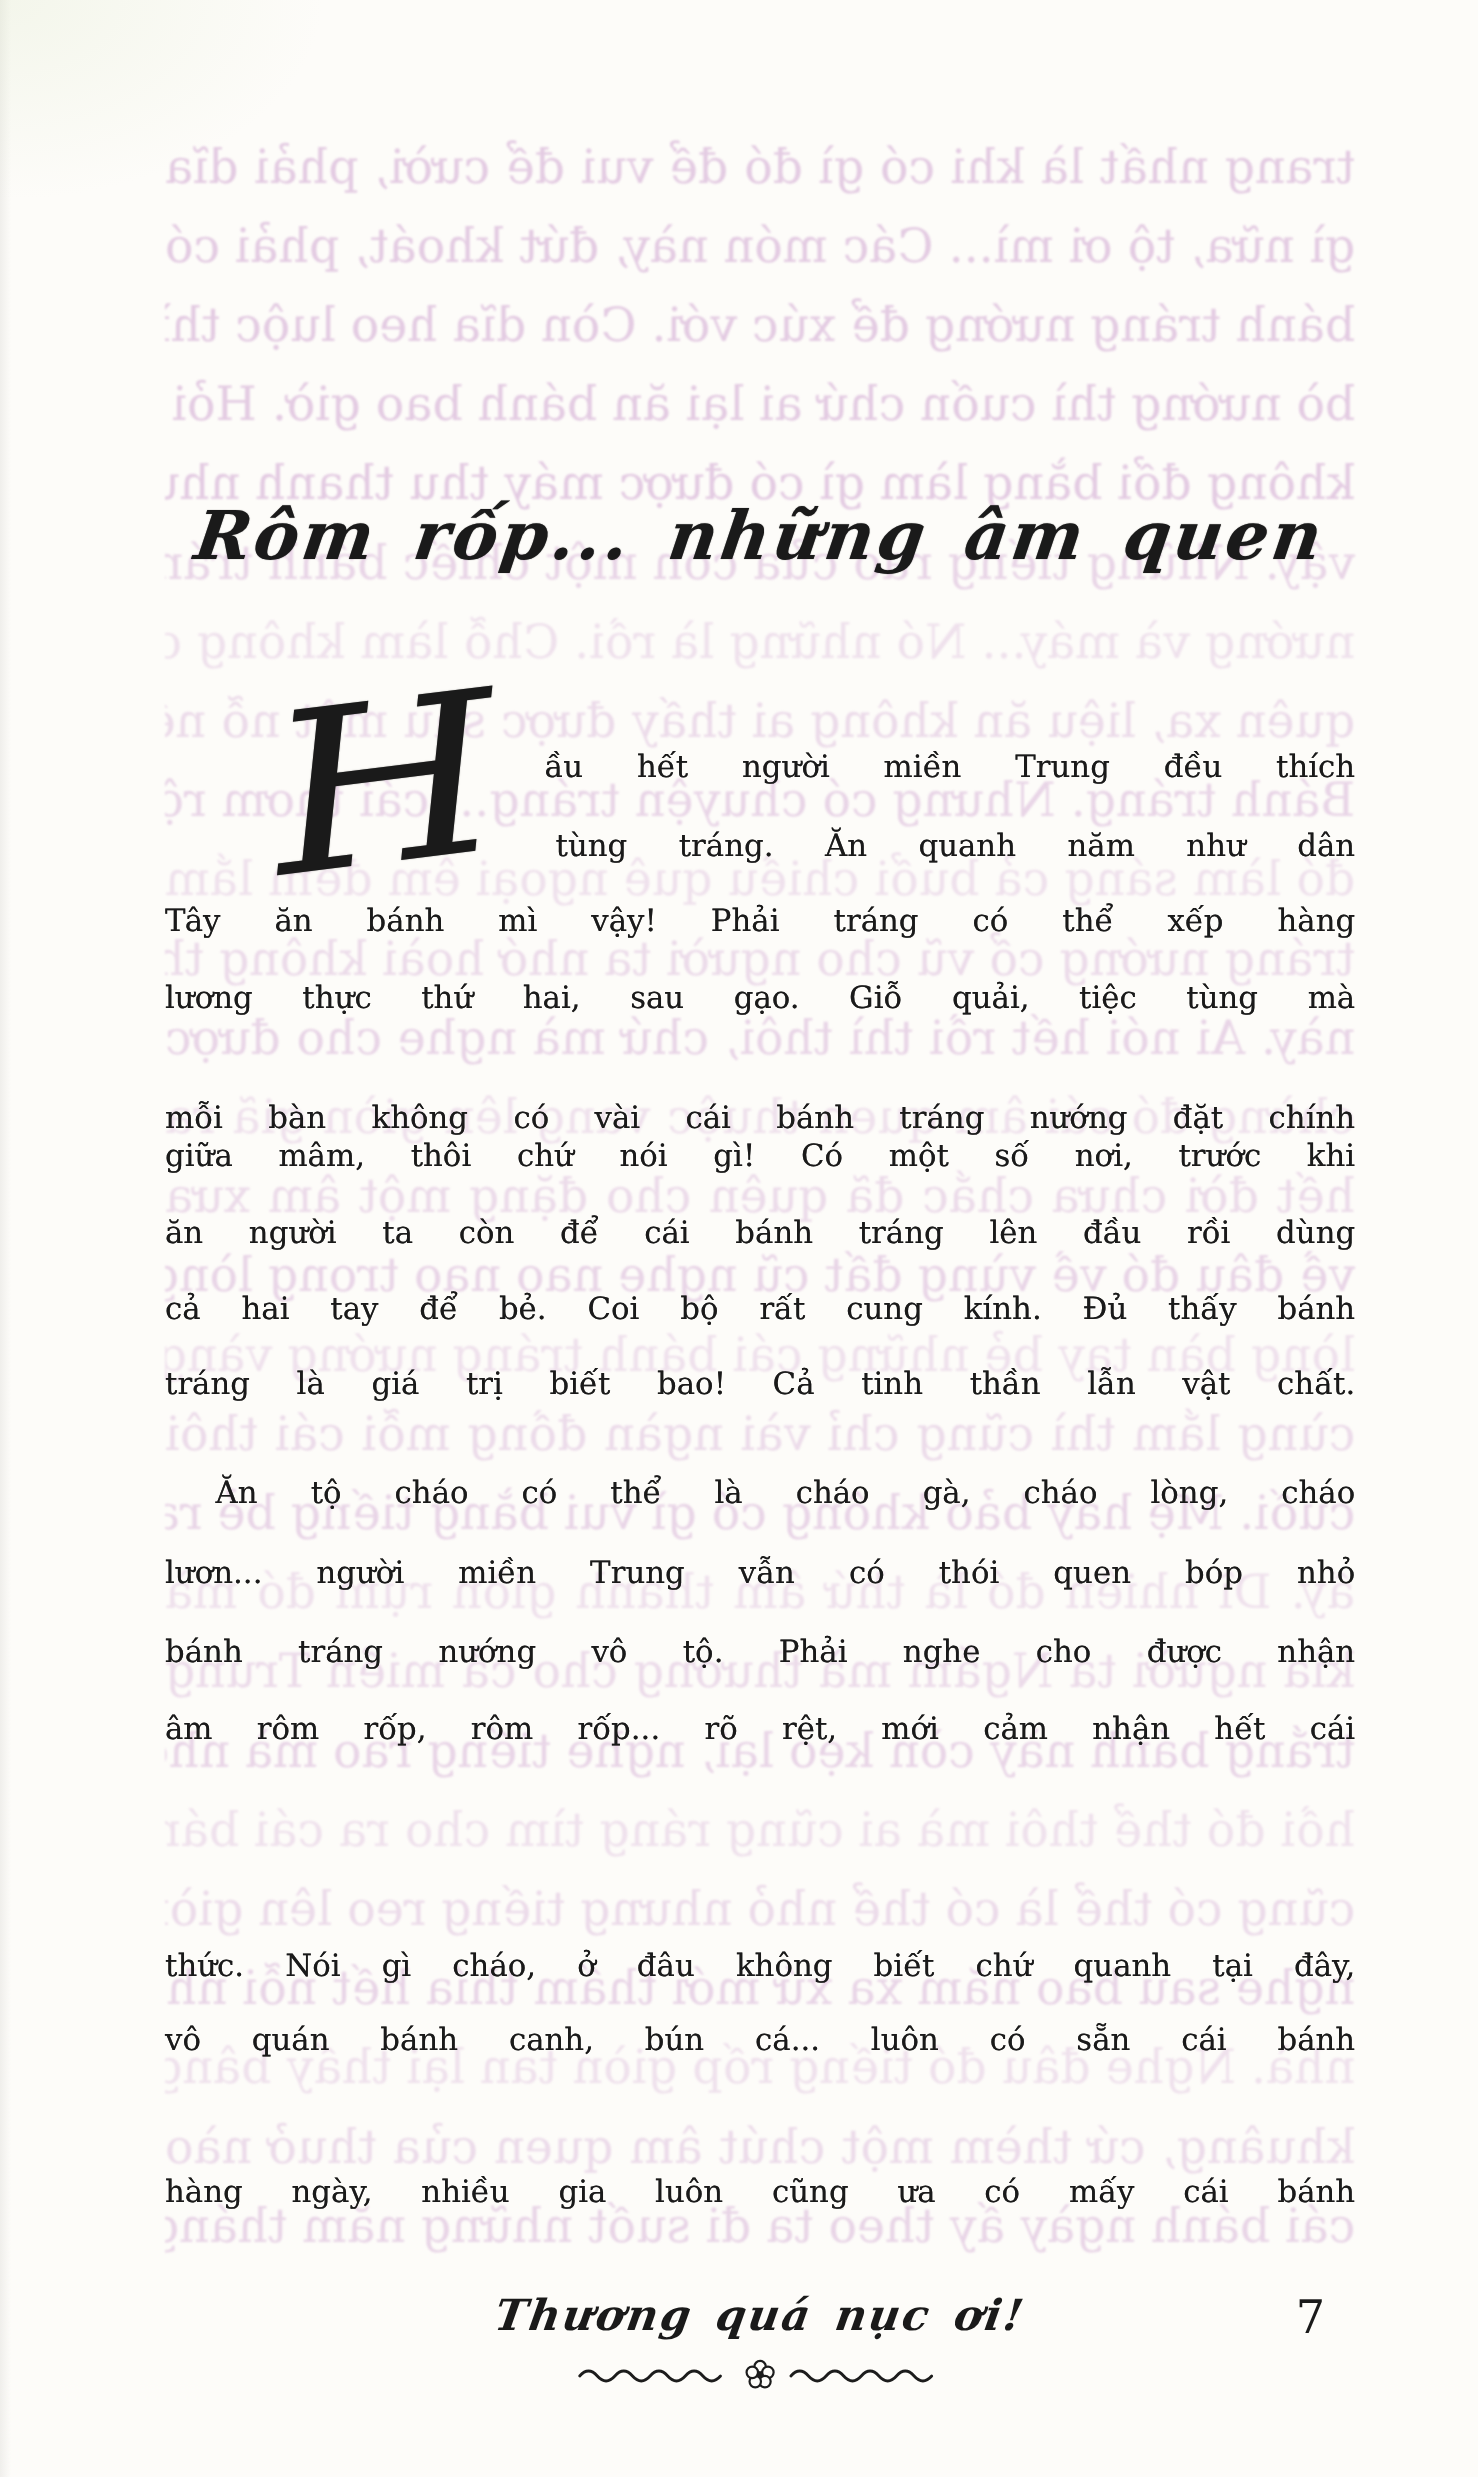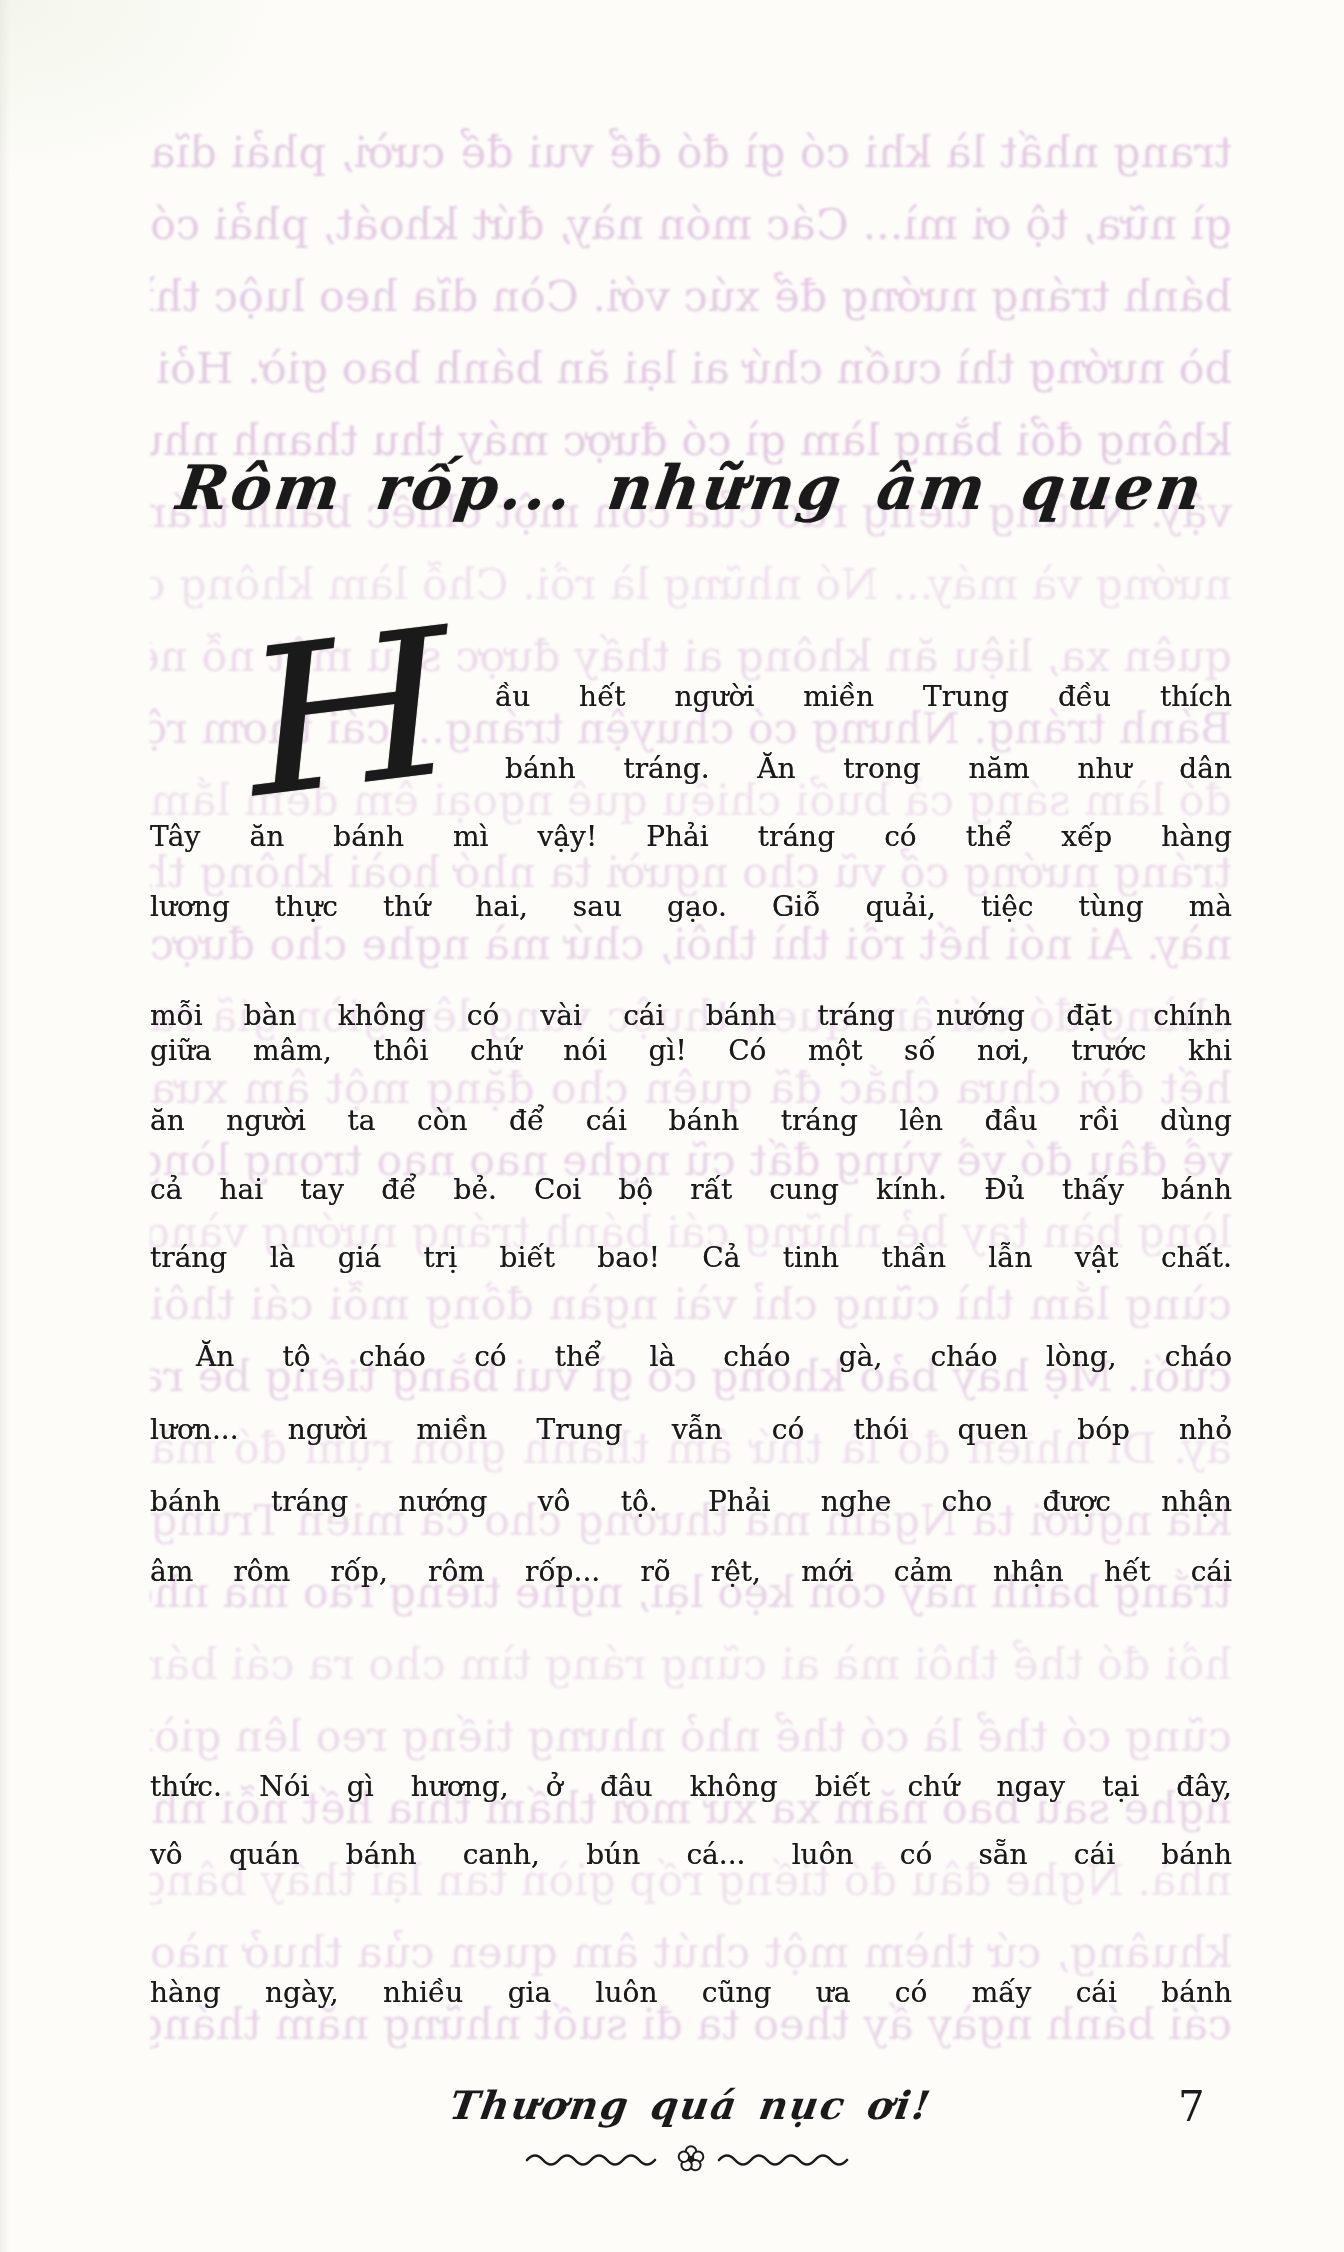--- a/index.html
+++ b/index.html
@@ -123,34 +123,34 @@
       <div class="bleed-line" style="top: 1991px; opacity: 0.44;">cái bánh ngày ấy theo ta đi suốt những năm tháng</div>
     </div>
 
   <div class="front">
 
     <div class="chapter-title">Rôm rốp... những âm quen</div>
 
     <span class="drop-cap">H</span>
 
     <div class="tline" style="left:495px;width:737px;top:664px">ầu hết người miền Trung đều thích</div>
-    <div class="tline" style="left:505px;width:727px;top:736px">bánh tráng. Ăn trong năm như dân</div>
+    <div class="tline" style="left:505px;width:727px;top:736px">tùng tráng. Ăn quanh năm như dân</div>
     <div class="tline w-full" style="top:804px">Tây ăn bánh mì vậy! Phải tráng có thể xếp hàng</div>
     <div class="tline w-full" style="top:874px">lương thực thứ hai, sau gạo. Giỗ quải, tiệc tùng mà</div>
     <div class="tline w-full" style="top:983px">mỗi bàn không có vài cái bánh tráng nướng đặt chính</div>
     <div class="tline w-full" style="top:1018px">giữa mâm, thôi chứ nói gì! Có một số nơi, trước khi</div>
     <div class="tline w-full" style="top:1088px">ăn người ta còn để cái bánh tráng lên đầu rồi dùng</div>
     <div class="tline w-full" style="top:1157px">cả hai tay để bẻ. Coi bộ rất cung kính. Đủ thấy bánh</div>
     <div class="tline w-full" style="top:1225px">tráng là giá trị biết bao! Cả tinh thần lẫn vật chất.</div>
 
     <div class="tline" style="left:196px;width:1036px;top:1324px">Ăn tộ cháo có thể là cháo gà, cháo lòng, cháo</div>
     <div class="tline w-full" style="top:1397px">lươn... người miền Trung vẫn có thói quen bóp nhỏ</div>
     <div class="tline w-full" style="top:1469px">bánh tráng nướng vô tộ. Phải nghe cho được nhận</div>
     <div class="tline w-full" style="top:1539px">âm rôm rốp, rôm rốp... rõ rệt, mới cảm nhận hết cái</div>
-    <div class="tline w-full" style="top:1754px">thức. Nói gì hương, ở đâu không biết chứ ngay tại đây,</div>
+    <div class="tline w-full" style="top:1754px">thức. Nói gì cháo, ở đâu không biết chứ quanh tại đây,</div>
     <div class="tline w-full" style="top:1822px">vô quán bánh canh, bún cá... luôn có sẵn cái bánh</div>
     <div class="tline w-full" style="top:1960px">hàng ngày, nhiều gia luôn cũng ưa có mấy cái bánh</div>
 
     <div class="footer-title">Thương quá nục ơi!</div>
 
     <svg class="footer-ornament" viewBox="0 0 340 36" xmlns="http://www.w3.org/2000/svg">
       <path d="M6,20 q8,-9 16,0 t16,0 t16,0 t16,0 t16,0 t16,0 t16,0 t16,0" fill="none" stroke="#1c1c1c" stroke-width="2.6" stroke-linecap="round"></path>
       <path d="M198,20 q8,-9 16,0 t16,0 t16,0 t16,0 t16,0 t16,0 t16,0 t16,0" fill="none" stroke="#1c1c1c" stroke-width="2.6" stroke-linecap="round"></path>
       <g transform="translate(170,19)">
         <circle cx="0" cy="-7.5" r="5.2" fill="#fdfcf9" stroke="#1c1c1c" stroke-width="2"></circle>

